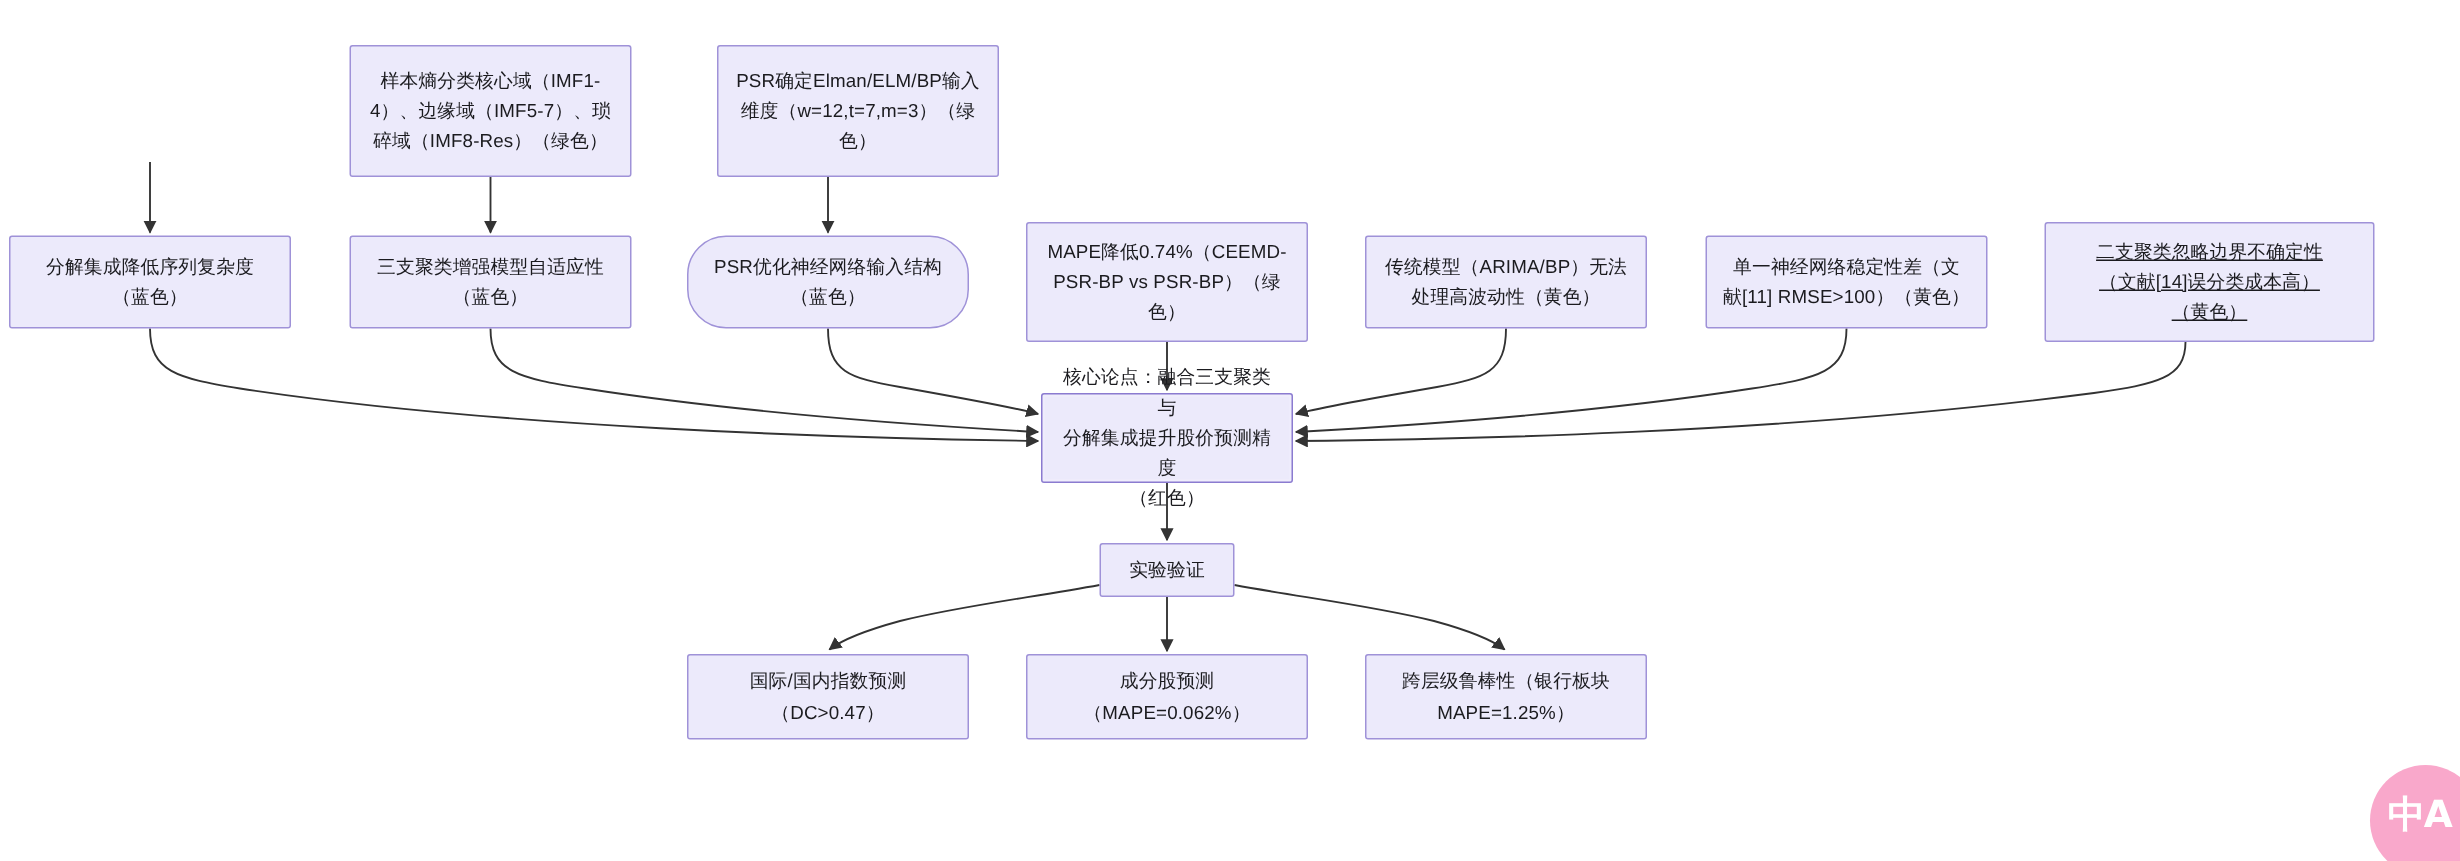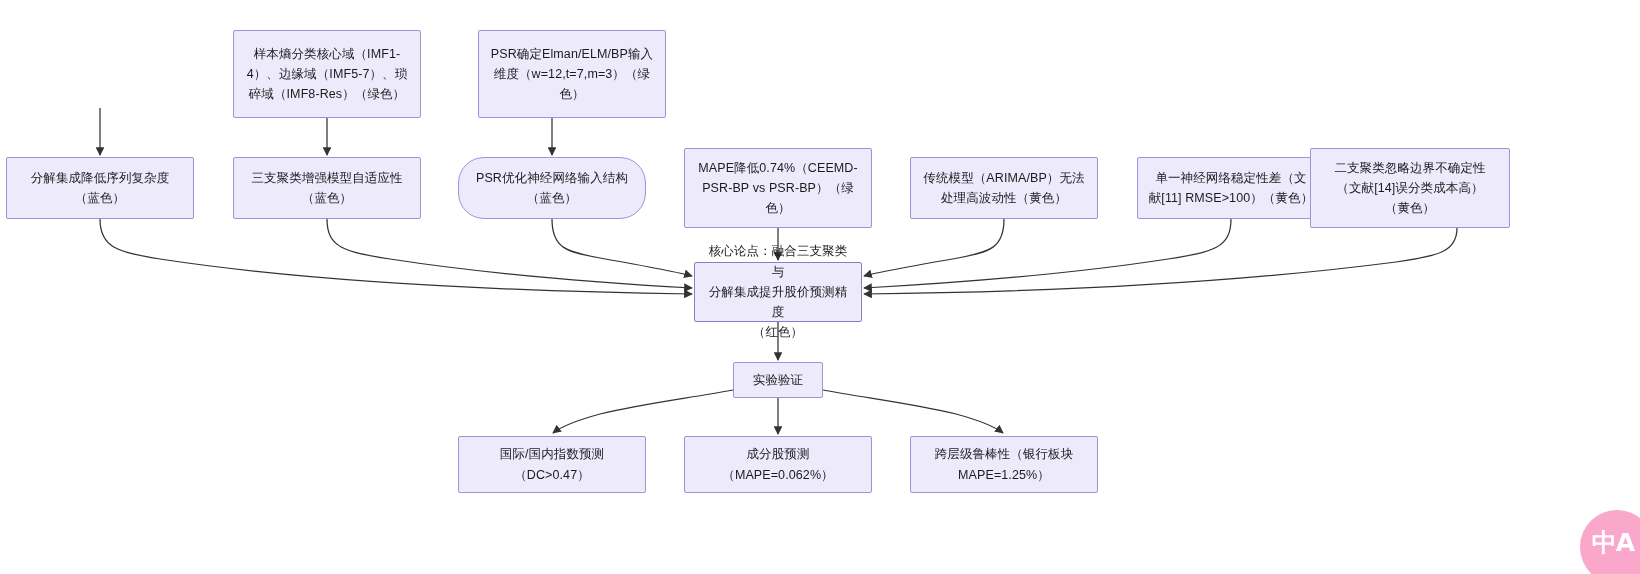--- a/index.html
+++ b/index.html
@@ -146,21 +146,21 @@
   <div class="node" style="left:910px; top:157px; width:188px; height:62px;">
     <span class="node-text">传统模型（ARIMA/BP）无法
 处理高波动性（黄色）</span>
   </div>
 
   <div class="node" style="left:1137px; top:157px; width:188px; height:62px;">
     <span class="node-text">单一神经网络稳定性差（文
 献[11] RMSE&gt;100）（黄色）</span>
   </div>
 
-  <div class="node" style="left:1310px; top:148px; width:200px; height:80px;">
+  <div class="node" style="left:1363px; top:148px; width:220px; height:80px;text-decoration:underline;">
     <span class="node-text">二支聚类忽略边界不确定性
 （文献[14]误分类成本高）
 （黄色）</span>
   </div>
 
   <div class="node core" style="left:694px; top:262px; width:168px; height:60px;">
     <span class="node-text">核心论点：融合三支聚类与
 分解集成提升股价预测精度
 （红色）</span>
   </div>

